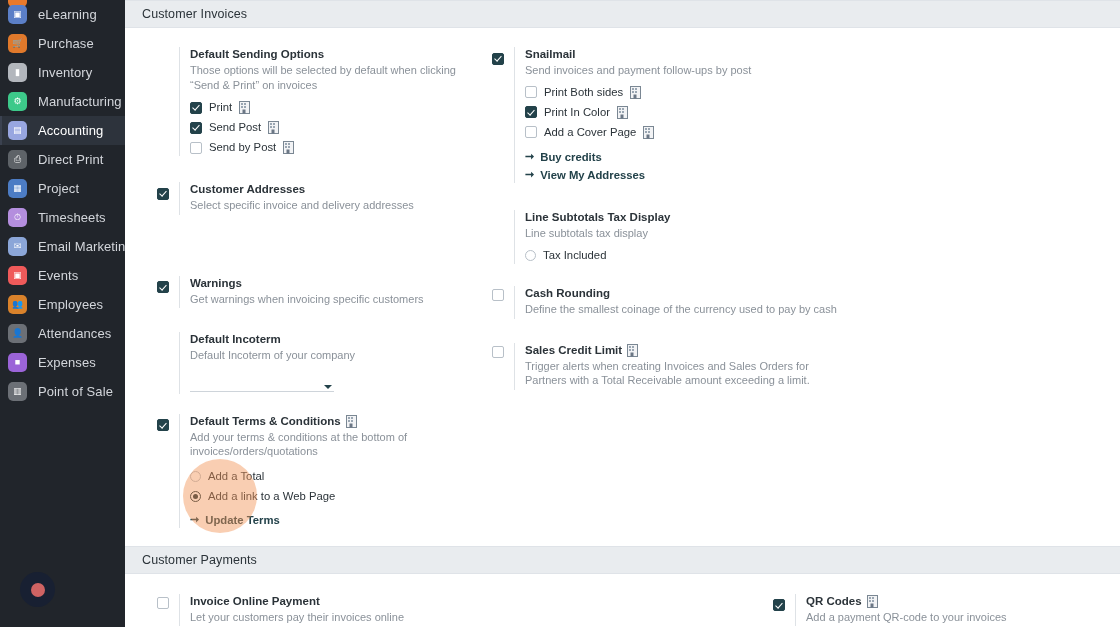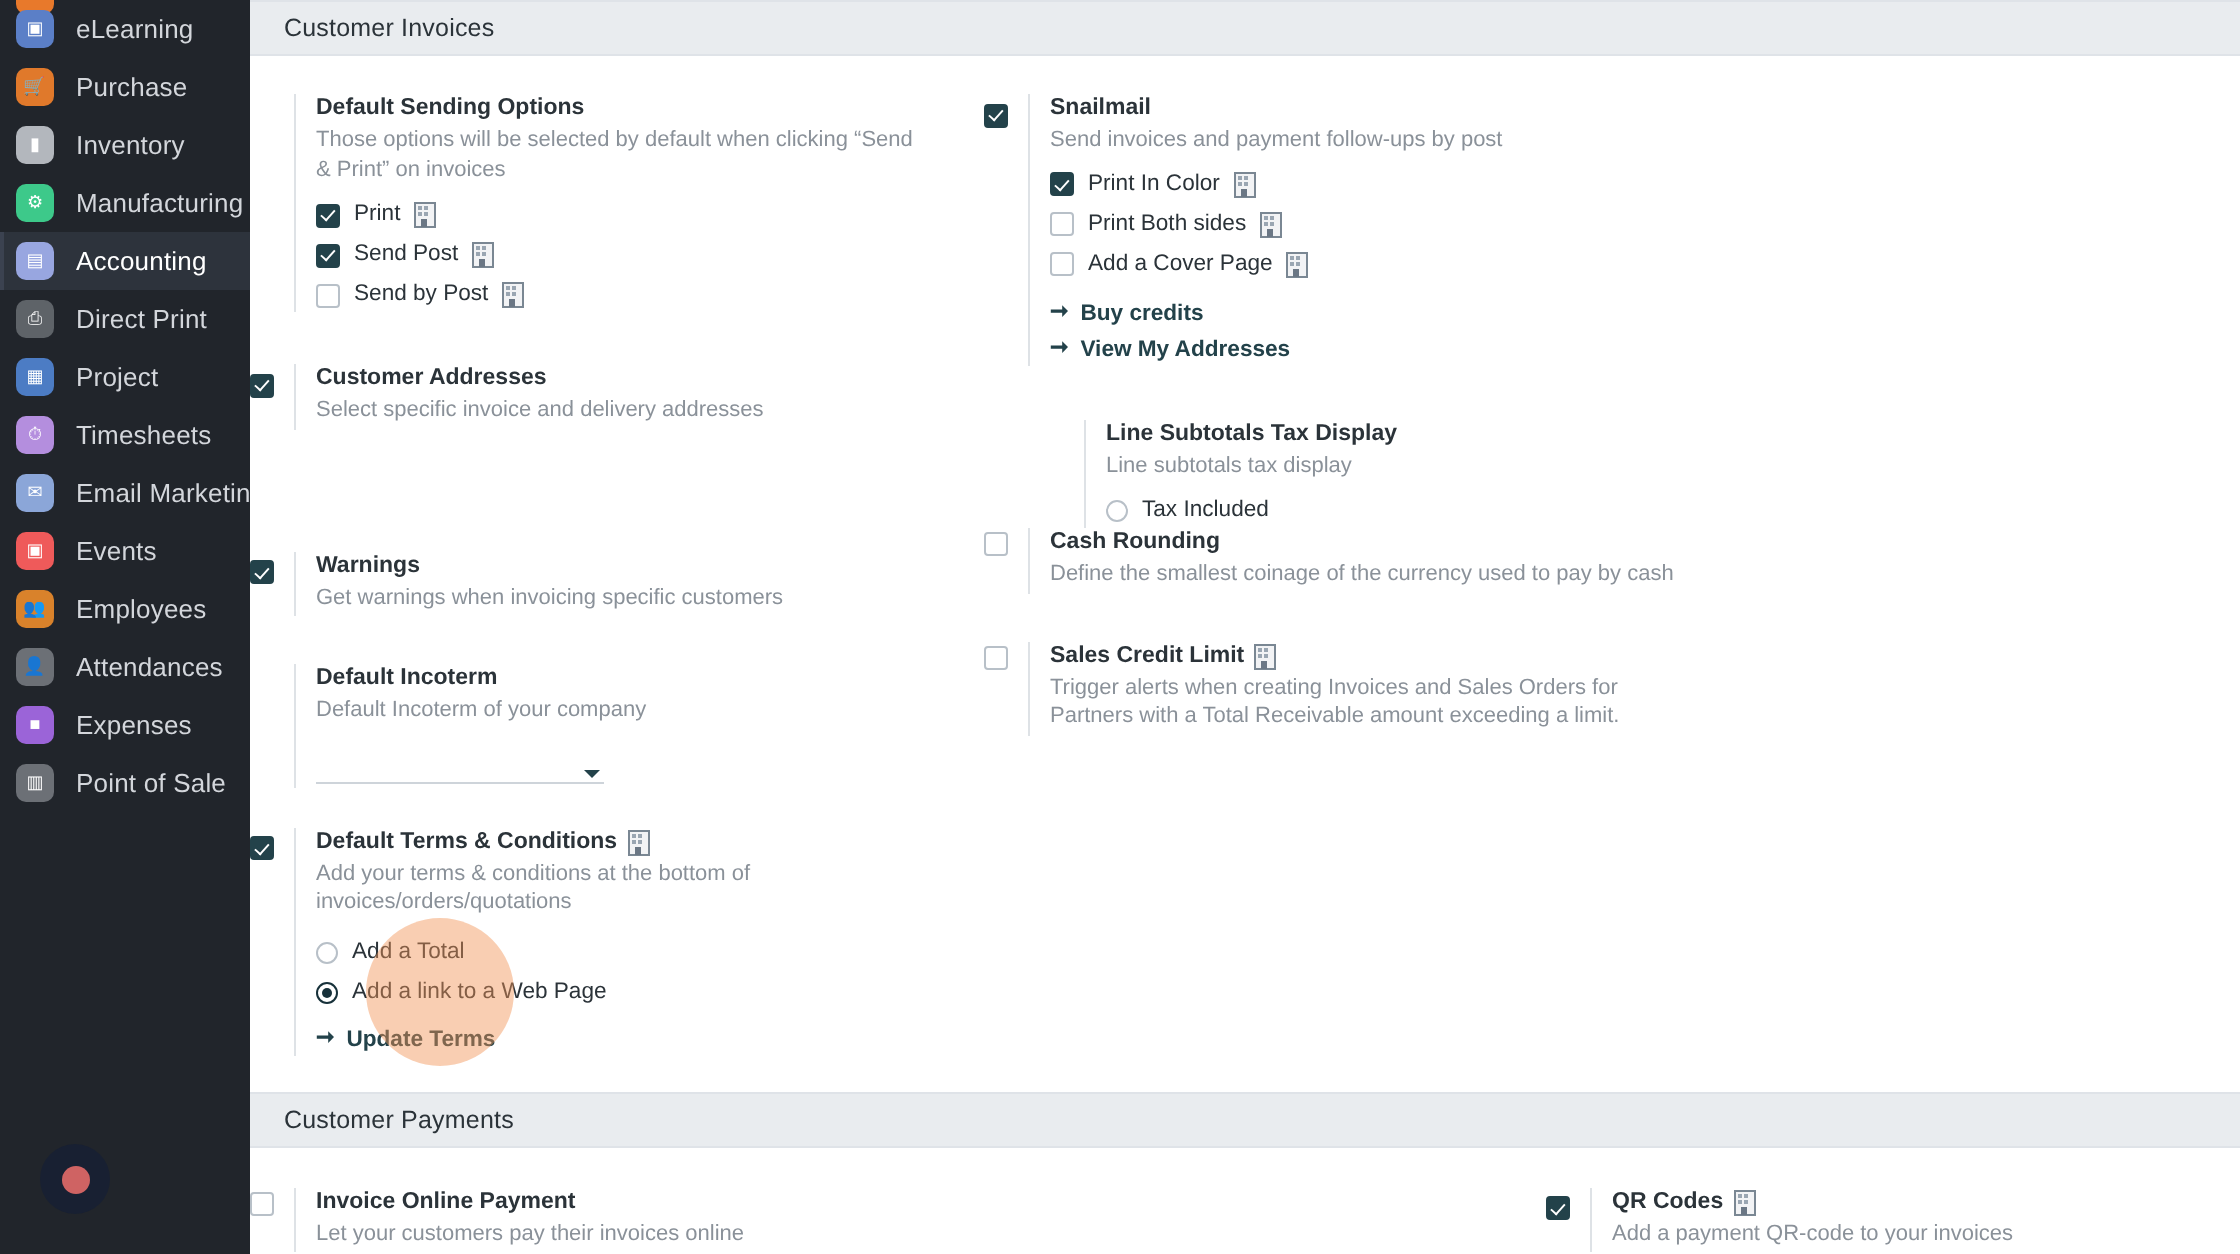--- a/index.html
+++ b/index.html
@@ -81,20 +81,21 @@
     font-weight: 400;
     letter-spacing: .1px;
   }
   .section-body {
     padding: 20px 0 0 0;
     display: flex;
   }
   .col {
     width: 357px;
     flex: 0 0 357px;
+    padding-left: 32px;
   }
   .col.right { padding-left: 10px; }
 
   
   .setting {
     display: flex;
     margin-bottom: 0;
     position: relative;
   }
   .sbox {
@@ -421,49 +422,49 @@
           <div class="sbox">
             <span class="cb checked"></span>
           </div>
           <div class="sbody">
             <div class="stitle">
               <span>Snailmail</span>
             </div>
             <div class="sdesc wide">Send invoices and payment follow-ups by post</div>
             <div class="sub-list" style="margin-top:8px;">
               <div class="opt-row">
+                <span class="cb"></span>
+                <span class="lbl">Print Both sides</span>
+                <span class="coicon">
+                    <svg width="11" height="13" viewBox="0 0 11 13">
+                      <rect x="0.5" y="0.5" width="10" height="12" fill="#f2f3f5" stroke="#7a8793"></rect>
+                      <rect x="2" y="2" width="2" height="2" fill="#9aa6b2"></rect>
+                      <rect x="5" y="2" width="2" height="2" fill="#9aa6b2"></rect>
+                      <rect x="2" y="5" width="2" height="2" fill="#9aa6b2"></rect>
+                      <rect x="5" y="5" width="2" height="2" fill="#9aa6b2"></rect>
+                      <rect x="3.5" y="8.5" width="3" height="4" fill="#6b7785"></rect>
+                    </svg>
+                  </span>
+              </div>
+              <div class="opt-row">
                 <span class="cb checked"></span>
                 <span class="lbl">Print In Color</span>
                 <span class="coicon">
                     <svg width="11" height="13" viewBox="0 0 11 13">
                       <rect x="0.5" y="0.5" width="10" height="12" fill="#f2f3f5" stroke="#7a8793"></rect>
                       <rect x="2" y="2" width="2" height="2" fill="#9aa6b2"></rect>
                       <rect x="5" y="2" width="2" height="2" fill="#9aa6b2"></rect>
                       <rect x="2" y="5" width="2" height="2" fill="#9aa6b2"></rect>
                       <rect x="5" y="5" width="2" height="2" fill="#9aa6b2"></rect>
                       <rect x="3.5" y="8.5" width="3" height="4" fill="#6b7785"></rect>
                     </svg>
                   </span>
               </div>
               <div class="opt-row">
                 <span class="cb"></span>
-                <span class="lbl">Print Both sides</span>
-                <span class="coicon">
-                    <svg width="11" height="13" viewBox="0 0 11 13">
-                      <rect x="0.5" y="0.5" width="10" height="12" fill="#f2f3f5" stroke="#7a8793"></rect>
-                      <rect x="2" y="2" width="2" height="2" fill="#9aa6b2"></rect>
-                      <rect x="5" y="2" width="2" height="2" fill="#9aa6b2"></rect>
-                      <rect x="2" y="5" width="2" height="2" fill="#9aa6b2"></rect>
-                      <rect x="5" y="5" width="2" height="2" fill="#9aa6b2"></rect>
-                      <rect x="3.5" y="8.5" width="3" height="4" fill="#6b7785"></rect>
-                    </svg>
-                  </span>
-              </div>
-              <div class="opt-row">
-                <span class="cb"></span>
                 <span class="lbl">Add a Cover Page</span>
                 <span class="coicon">
                     <svg width="11" height="13" viewBox="0 0 11 13">
                       <rect x="0.5" y="0.5" width="10" height="12" fill="#f2f3f5" stroke="#7a8793"></rect>
                       <rect x="2" y="2" width="2" height="2" fill="#9aa6b2"></rect>
                       <rect x="5" y="2" width="2" height="2" fill="#9aa6b2"></rect>
                       <rect x="2" y="5" width="2" height="2" fill="#9aa6b2"></rect>
                       <rect x="5" y="5" width="2" height="2" fill="#9aa6b2"></rect>
                       <rect x="3.5" y="8.5" width="3" height="4" fill="#6b7785"></rect>
                     </svg>
@@ -474,21 +475,21 @@
               <span class="arrow">➞</span>
               <span>Buy credits</span>
             </div>
             <div class="link-row" style="margin-top:6px;">
               <span class="arrow">➞</span>
               <span>View My Addresses</span>
             </div>
           </div>
         </div>
 
-        <div class="setting" style="gap:28px;">
+        <div class="setting" style="margin-bottom:22px;">
           <div class="sbox"></div>
           <div class="sbody">
             <div class="stitle">
               <span>Line Subtotals Tax Display</span>
             </div>
             <div class="sdesc">Line subtotals tax display</div>
             <div class="sub-list" style="margin-top:9px;">
               <div class="opt-row">
                 <span class="rb"></span>
                 <span class="lbl">Tax Included</span>

